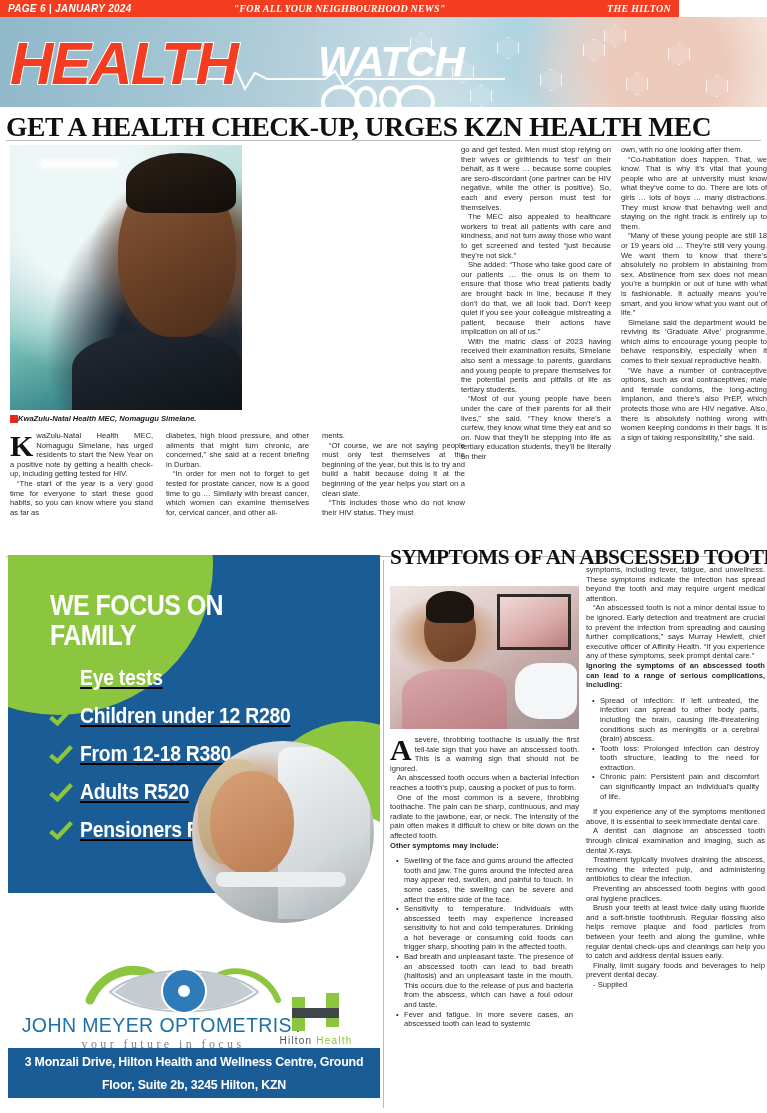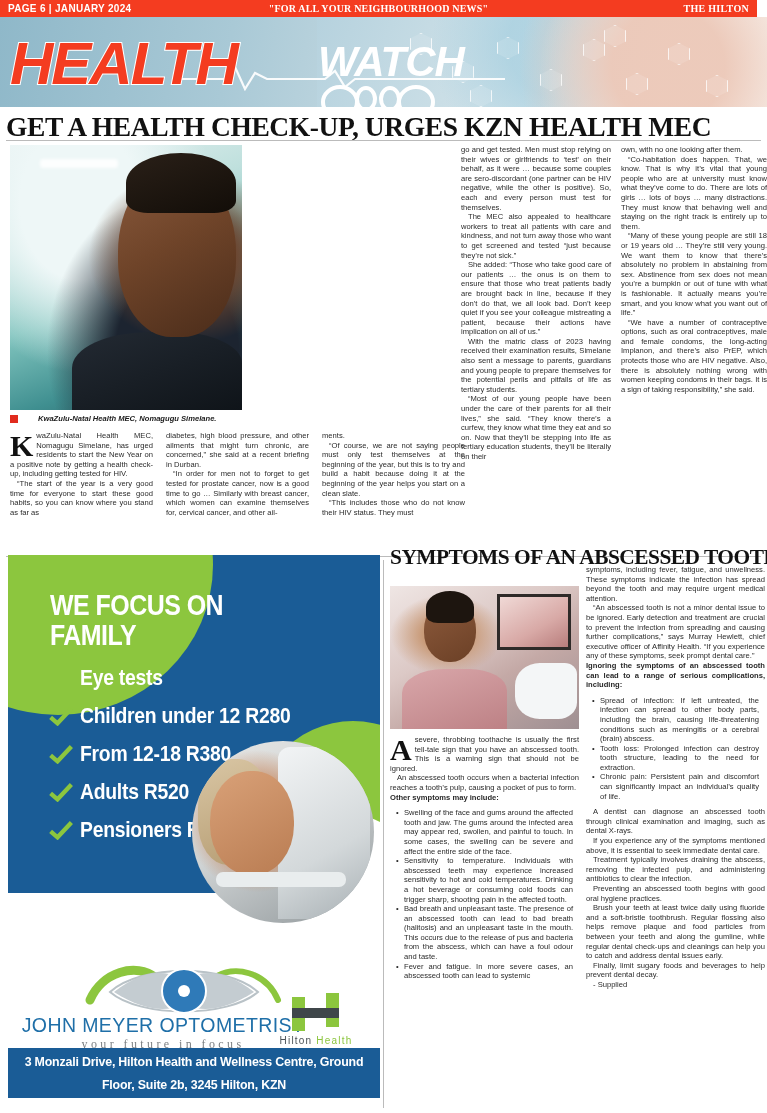--- a/index.html
+++ b/index.html
@@ -6,23 +6,23 @@
   html, body {
     width: 767px; height: 1113px;
     background: #ffffff;
     font-family: "Liberation Sans", sans-serif;
     overflow: hidden;
   }
   .page { position: relative; width: 767px; height: 1113px; background:#fff; }
 
   
   .topbar {
-    position: absolute; left:0; top:0; width:757px; height:17px;
+    position: absolute; left:0; top:0; width:679px; height:17px;
     background:#F43C20; color:#fff;
-    display:flex; align-items:center;
+    display:flex; align-items:center;font-style:italic;
   }
   .topbar .pg {
     font-size:10px; font-weight:bold; letter-spacing:.3px;
     padding-left:8px; white-space:nowrap;
   }
   .topbar .slogan {
     position:absolute; left:0; right:0; text-align:center;
     font-family:"Liberation Serif", serif;
     font-size:10px; font-weight:bold; letter-spacing:.2px;
   }
@@ -109,21 +109,21 @@
     position:absolute; right:0; bottom:0; width:170px; height:78px;
     border-radius:46% 40% 0 0;
     background:linear-gradient(160deg,#232a33 0%,#0f1419 100%);
   }
   .photo1 .lamp {
     position:absolute; left:30px; top:14px; width:78px; height:9px;
     background:rgba(255,255,255,.85); border-radius:3px; filter:blur(1.4px);
   }
   .caption1 {
     position:absolute; left:4px; top:269px; width:232px; height:13px;
-    display:flex; align-items:center; gap:20px;
+    display:flex; align-items:center; gap:0;
   }
   .caption1 .sq { width:8px; height:8px; background:#E12B1E; flex:none; }
   .caption1 .txt {
     font-size:7.6px; font-weight:bold; font-style:italic; color:#1b1b1b;
     white-space:nowrap;
   }
 
   .col { position:absolute; font-size:7.6px; line-height:9.6px; color:#2a2a2a; text-align:justify; }
   .col p { margin:0; text-indent:7px; }
   .col p.noind { text-indent:0; }
@@ -160,21 +160,21 @@
   .ad .white-bot:after{
     content:""; position:absolute; right:-44px; top:-80px; width:160px; height:170px;
     border-radius:50%; background:#ffffff;
   }
   .ad-title {
     position:absolute; left:42px; top:35px; width:300px;
     font-family:"Liberation Sans", sans-serif; font-weight:bold;
     font-size:29px; line-height:30px; letter-spacing:-0.6px;
     color:#ffffff; transform:scaleX(.86); transform-origin:left top;
   }
-  .ad-list { position:absolute; left:40px; top:104px; width:310px; }
+  .ad-list { position:absolute; left:40px; top:104px; width:310px;text-decoration:underline; }
   .ad-item {
     display:flex; align-items:center; gap:6px; height:38px;
     font-family:"Liberation Sans", sans-serif; font-weight:bold;
     font-size:22px; color:#ffffff; letter-spacing:-0.3px;
   }
   .ad-item .lbl { transform:scaleX(.88); transform-origin:left center; white-space:nowrap; }
   .ad-item .tick { width:26px; flex:none; }
   .ad-item.notick .tick { visibility:hidden; }
   .ad-photo {
     position:absolute; right:6px; top:186px; width:182px; height:182px;
@@ -347,20 +347,21 @@
       <p>The MEC also appealed to healthcare workers to treat all patients with care and kindness, and not turn away those who want to get screened and tested “just because they’re not sick.”</p>
       <p>She added: “Those who take good care of our patients … the onus is on them to ensure that those who treat patients badly are brought back in line, because if they don’t do that, we all look bad. Don’t keep quiet if you see your colleague mistreating a patient, because their actions have implication on all of us.”</p>
       <p>With the matric class of 2023 having received their examination results, Simelane also sent a message to parents, guardians and young people to prepare themselves for the potential perils and pitfalls of life as tertiary students.</p>
       <p>“Most of our young people have been under the care of their parents for all their lives,” she said. “They know there’s a curfew, they know what time they eat and so on. Now that they’ll be stepping into life as tertiary education students, they’ll be literally on their</p>
     </div>
 
     <div class="col c1e">
       <p class="noind">own, with no one looking after them.</p>
       <p>“Co-habitation does happen. That, we know. That is why it’s vital that young people who are at university must know what they’ve come to do. There are lots of girls … lots of boys … many distractions. They must know that behaving well and staying on the right track is entirely up to them.</p>
       <p>“Many of these young people are still 18 or 19 years old … They’re still very young. We want them to know that there’s absolutely no problem in abstaining from sex. Abstinence from sex does not mean you’re a bumpkin or out of tune with what is fashionable. It actually means you’re smart, and you know what you want out of life.”</p>
+      <p>Simelane said the department would be reviving its ‘Graduate Alive’ programme, which aims to encourage young people to behave responsibly, especially when it comes to their sexual reproductive health.</p>
       <p>“We have a number of contraceptive options, such as oral contraceptives, male and female condoms, the long-acting Implanon, and there’s also PrEP, which protects those who are HIV negative. Also, there is absolutely nothing wrong with women keeping condoms in their bags. It is a sign of taking responsibility,” she said.</p>
     </div>
   </div>
 
   <div class="rule2"></div>
   <div class="vrule1"></div>
 
   <div class="ad">
     <div class="green-tl"></div>
     <div class="green-mr"></div>
@@ -443,40 +444,41 @@
     <div class="p-screen"></div>
     <div class="p-body"></div>
     <div class="p-head"></div>
     <div class="p-hair"></div>
     <div class="p-glove"></div>
   </div>
 
   <div class="col c2a">
     <p class="noind"><span class="dropcap">A</span><span> severe, throbbing toothache is usually the first tell-tale sign that you have an abscessed tooth. This is a warning sign that should not be ignored.</span></p>
     <p>An abscessed tooth occurs when a bacterial infection reaches a tooth’s pulp, causing a pocket of pus to form.</p>
+    <p>One of the most common is a severe, throbbing toothache. The pain can be sharp, continuous, and may radiate to the jawbone, ear, or neck. The intensity of the pain often makes it difficult to chew or bite down on the affected tooth.</p>
     <p class="noind"><b class="lead">Other symptoms may include:</b></p>
     <ul>
       <li>Swelling of the face and gums around the affected tooth and jaw. The gums around the infected area may appear red, swollen, and painful to touch. In some cases, the swelling can be severe and affect the entire side of the face.</li>
       <li>Sensitivity to temperature. Individuals with abscessed teeth may experience increased sensitivity to hot and cold temperatures. Drinking a hot beverage or consuming cold foods can trigger sharp, shooting pain in the affected tooth.</li>
       <li>Bad breath and unpleasant taste. The presence of an abscessed tooth can lead to bad breath (halitosis) and an unpleasant taste in the mouth. This occurs due to the release of pus and bacteria from the abscess, which can have a foul odour and taste.</li>
       <li>Fever and fatigue. In more severe cases, an abscessed tooth can lead to systemic</li>
     </ul>
   </div>
 
   <div class="col c2b">
     <p class="noind">symptoms, including fever, fatigue, and unwellness. These symptoms indicate the infection has spread beyond the tooth and may require urgent medical attention.</p>
     <p>“An abscessed tooth is not a minor dental issue to be ignored. Early detection and treatment are crucial to prevent the infection from spreading and causing further complications,” says Murray Hewlett, chief executive officer of Affinity Health. “If you experience any of these symptoms, seek prompt dental care.”</p>
     <p class="noind"><b class="lead">Ignoring the symptoms of an abscessed tooth can lead to a range of serious complications, including:</b></p>
     <ul>
       <li>Spread of infection: If left untreated, the infection can spread to other body parts, including the brain, causing life-threatening conditions such as meningitis or a cerebral (brain) abscess.</li>
       <li>Tooth loss: Prolonged infection can destroy tooth structure, leading to the need for extraction.</li>
       <li>Chronic pain: Persistent pain and discomfort can significantly impact an individual’s quality of life.</li>
     </ul>
+    <p>If you experience any of the symptoms mentioned above, it is essential to seek immediate dental care.</p>
     <p>A dentist can diagnose an abscessed tooth through clinical examination and imaging, such as dental X-rays.</p>
-    <p>If you experience any of the symptoms mentioned above, it is essential to seek immediate dental care.</p>
     <p>Treatment typically involves draining the abscess, removing the infected pulp, and administering antibiotics to clear the infection.</p>
     <p>Preventing an abscessed tooth begins with good oral hygiene practices.</p>
     <p>Brush your teeth at least twice daily using fluoride and a soft-bristle toothbrush. Regular flossing also helps remove plaque and food particles from between your teeth and along the gumline, while regular dental check-ups and cleanings can help you to catch and address dental issues early.</p>
     <p>Finally, limit sugary foods and beverages to help prevent dental decay.</p>
     <p>- Supplied</p>
   </div>
 
 </div>
 
 </body></html>

